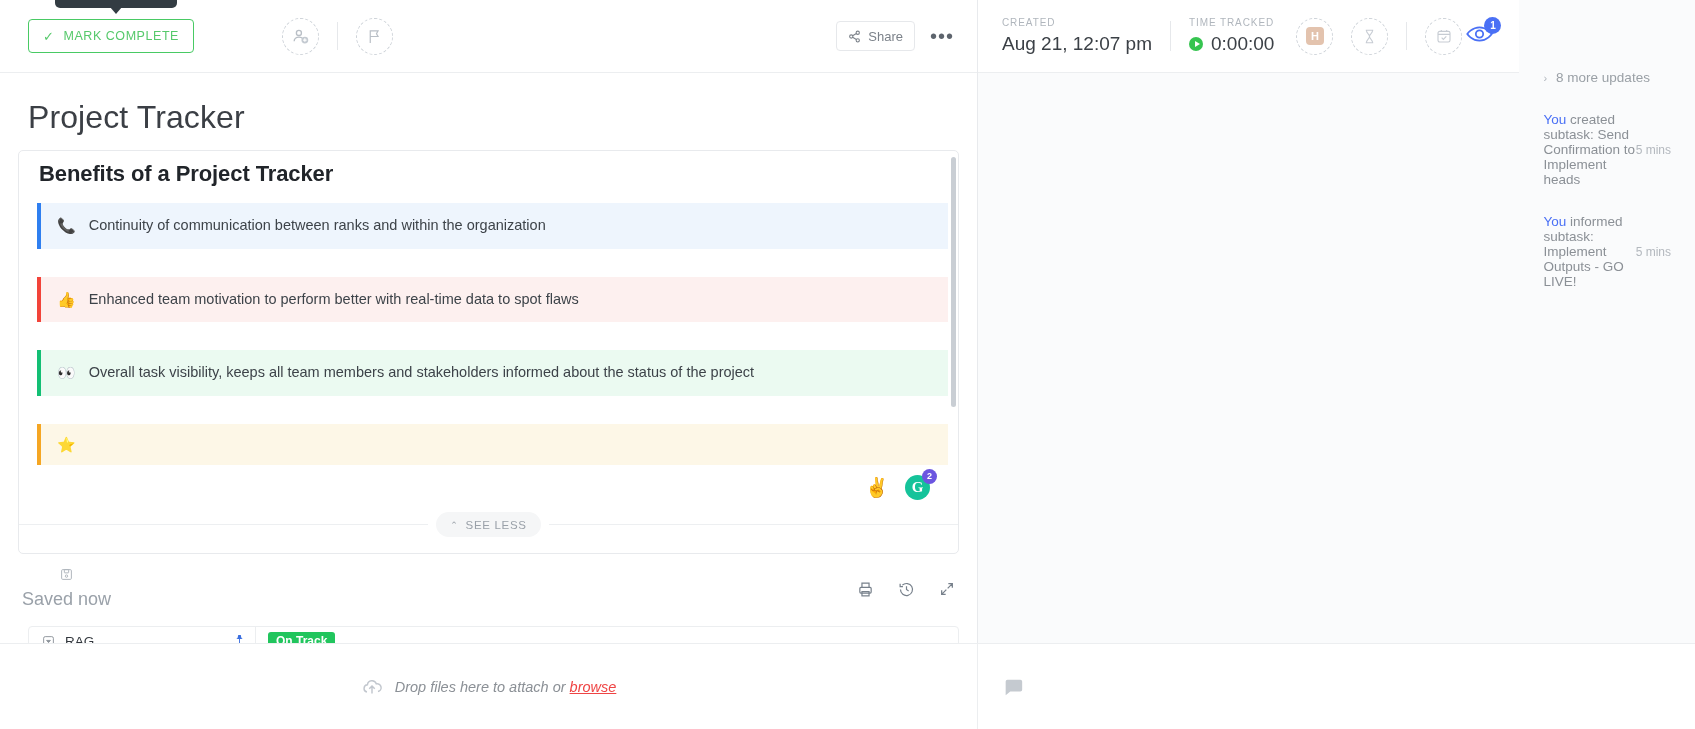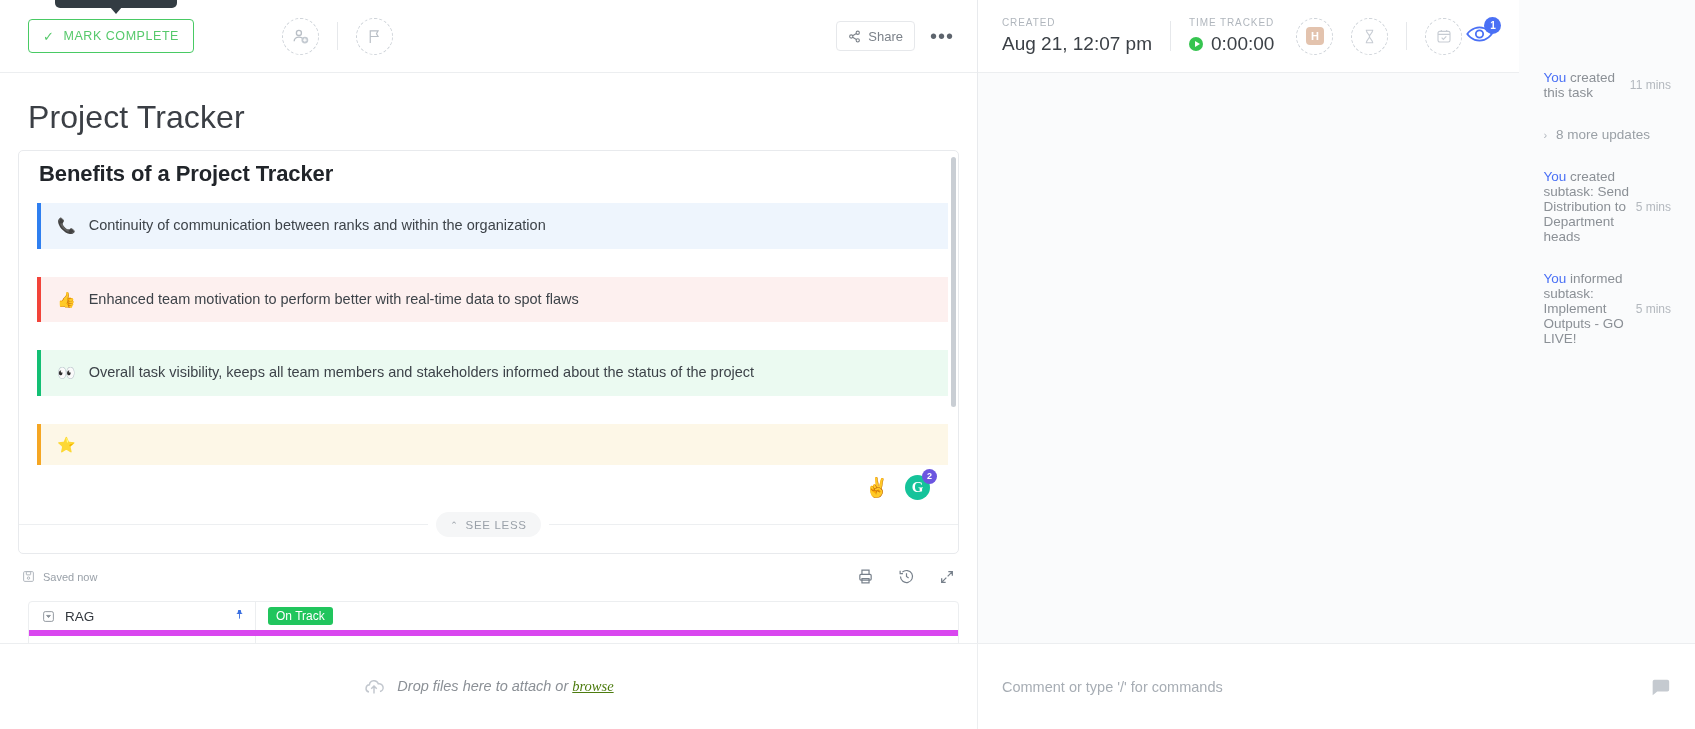--- a/index.html
+++ b/index.html
@@ -156,42 +156,42 @@
     border-radius: 13px; background: #f5f6f7;
     color: #9aa1a9; font-size: 11.5px; letter-spacing: .7px;
     cursor: pointer; white-space: nowrap;
   }
   .see-less .carat { font-size: 9px; }
 
   .saved-row {
     display: flex; align-items: center;
     padding: 14px 22px 0 22px;
   }
-  .saved-left { display: flex; align-items: center; gap: 8px; color: #9aa1a9; font-size: 11px; }
+  .saved-left { display: flex; align-items: center; gap: 8px; color: #9aa1a9; font-size: 18px; flex-direction: column; }
   .saved-spacer { flex: 1; }
   .saved-icons { display: flex; align-items: center; gap: 24px; color: #77808b; }
   .saved-icons > span { cursor: pointer; display: flex; }
 
   .fields-table {
     margin: 16px 18px 0 28px;
     border: 1px solid #eceef0; border-radius: 4px;
     overflow: hidden;
   }
   .field-row { display: flex; height: 34px; align-items: stretch; border-bottom: 6px solid #d946ef; }
   .field-row:last-child { border-bottom: none; }
   .field-name {
     width: 227px; display: flex; align-items: center; gap: 10px;
     padding: 0 10px 0 13px; border-right: 1px solid #eceef0;
     font-size: 13.5px; color: #32373d; font-weight: 500;
   }
   .field-name .fname { flex: 1; }
   .pin { color: #3b6fe0; font-size: 12px; cursor: pointer; }
   .field-value { flex: 1; display: flex; align-items: center; padding: 0 12px; }
   .tag-ontrack {
-    background: #21c55d; color: #fff; font-size: 12px; font-weight: 400;
+    background: #21c55d; color: #fff; font-size: 12px; font-weight: 700;
     padding: 2px 8px; border-radius: 3px; text-align: right;
   }
   .dash { color: #9aa1a9; font-size: 14px; }
 
   
   .right-pane {
     position: relative;
     width: 717px; height: 729px;
     background: #fafbfc;
     display: flex; flex-direction: row;
@@ -245,21 +245,21 @@
   .bottom-bar {
     position: absolute; left: 0; bottom: 0;
     width: 1695px; height: 86px; display: flex;
     border-top: 1px solid #eceef0; background: #fff;
   }
   .dropzone {
     width: 978px; display: flex; align-items: center; justify-content: center;
     gap: 12px; border-right: 1px solid #eceef0;
     color: #8b9096; font-size: 14.5px; font-style: italic;
   }
-  .dropzone .browse { color: #4d7c0f; text-decoration: underline; cursor: pointer; font-style: italic; font-family: Liberation Serif, serif; }
+  .dropzone .browse { color: #ef4444; text-decoration: underline; cursor: pointer; font-style: italic; }
   .comment-area {
     flex: 1; display: flex; align-items: center;
     padding: 0 24px 0 24px; background: #fff;
   }
   .comment-input {
     flex: 1; border: none; outline: none; background: transparent;
     font-size: 14.5px; color: #3b4046;
     font-family: "Liberation Sans", sans-serif;
   }
   .comment-input::placeholder { color: #a7adb4; }
@@ -472,53 +472,48 @@
       <div class="eye-wrap">
         <svg width="27" height="20" viewBox="0 0 24 18" fill="none" stroke="#4a70f5" stroke-width="1.6">
           <path d="M1 9s4-6 11-6 11 6 11 6-4 6-11 6S1 9 1 9z"></path>
             <circle cx="12" cy="9" r="3.3"></circle>
         </svg>
         <span class="eye-badge">1</span>
       </div>
     </div>
 
     <div class="activity-list">
-      <div class="activity-row">
-        <span class="act-text"><span class="who">You</span><span> created this task</span></span>
-        <span class="act-time">11 mins</span>
-      </div>
 
       <div class="more-updates">
         <span class="chev">›</span>
         <span>8 more updates</span>
       </div>
 
       <div class="activity-row">
-        <span class="act-text"><span class="who">You</span><span> created subtask: Send Distribution to Department heads</span></span>
+        <span class="act-text"><span class="who">You</span><span> created subtask: Send Confirmation to Implement heads</span></span>
         <span class="act-time">5 mins</span>
       </div>
 
       <div class="activity-row">
         <span class="act-text"><span class="who">You</span><span> informed subtask: Implement Outputs - GO LIVE!</span></span>
         <span class="act-time">5 mins</span>
       </div>
     </div>
   </div>
 
   <div class="bottom-bar">
     <div class="dropzone">
       <svg width="22" height="22" viewBox="0 0 24 24" fill="none" stroke="#c2c7ce" stroke-width="1.6">
         <path d="M6.5 17.5A4 4 0 0 1 7 9.6a5 5 0 0 1 9.7-1.1A3.8 3.8 0 0 1 18.5 17"></path>
         <path d="M12 19v-7M9 14l3-3 3 3"></path>
       </svg>
       <span><span>Drop files here to attach or </span><span class="browse">browse</span></span>
     </div>
 
     <div class="comment-area">
-      <input class="comment-input" type="text" placeholder="Comment or type '/' for commands" style="">
       <span class="chat-icon">
         <svg width="22" height="22" viewBox="0 0 24 24" fill="#c5cad0">
           <path d="M4 4h16a2 2 0 0 1 2 2v9a2 2 0 0 1-2 2H9l-5 4V6a2 2 0 0 1 2-2z"></path>
         </svg>
       </span>
     </div>
   </div>
 </div>
 
 </body></html>

